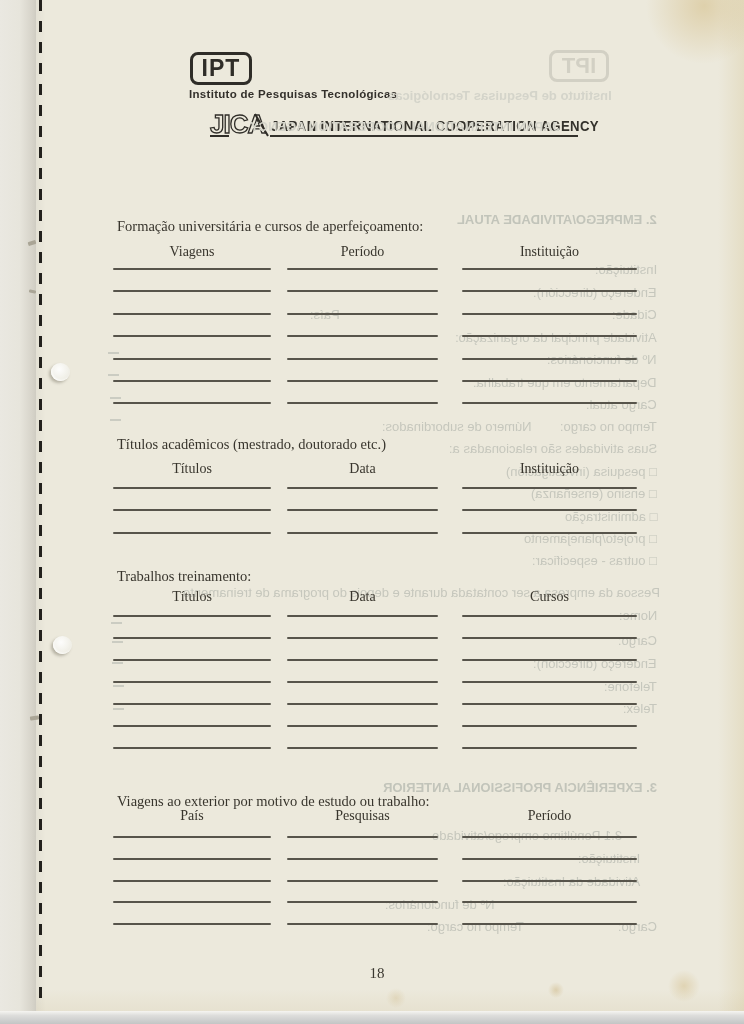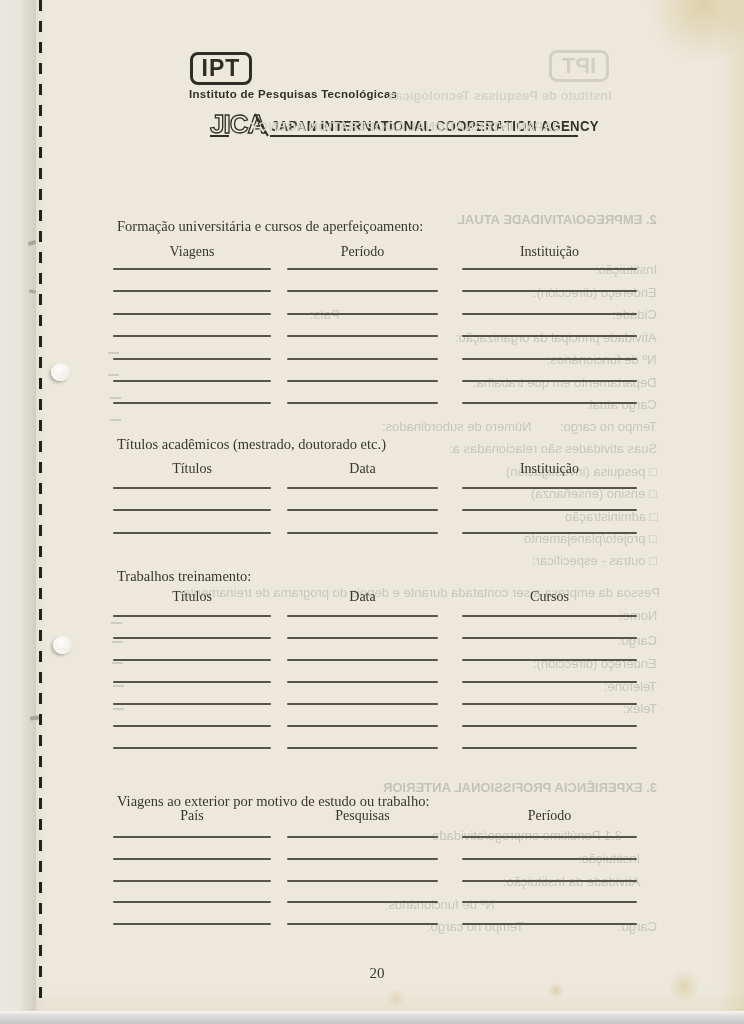--- a/index.html
+++ b/index.html
@@ -232,14 +232,14 @@
         <div class="rule" style="top: 880px; left: 462px; width: 175px;"></div>
         <div class="rule" style="top: 901px; left: 113px; width: 158px;"></div>
         <div class="rule" style="top: 901px; left: 287px; width: 151px;"></div>
         <div class="rule" style="top: 901px; left: 462px; width: 175px;"></div>
         <div class="rule" style="top: 923px; left: 113px; width: 158px;"></div>
         <div class="rule" style="top: 923px; left: 287px; width: 151px;"></div>
         <div class="rule" style="top: 923px; left: 462px; width: 175px;"></div>
       </div>
     </div>
 
-  <div class="page-number">20</div>
+  <div class="page-number">18</div>
 </div>
 
 </body></html>

